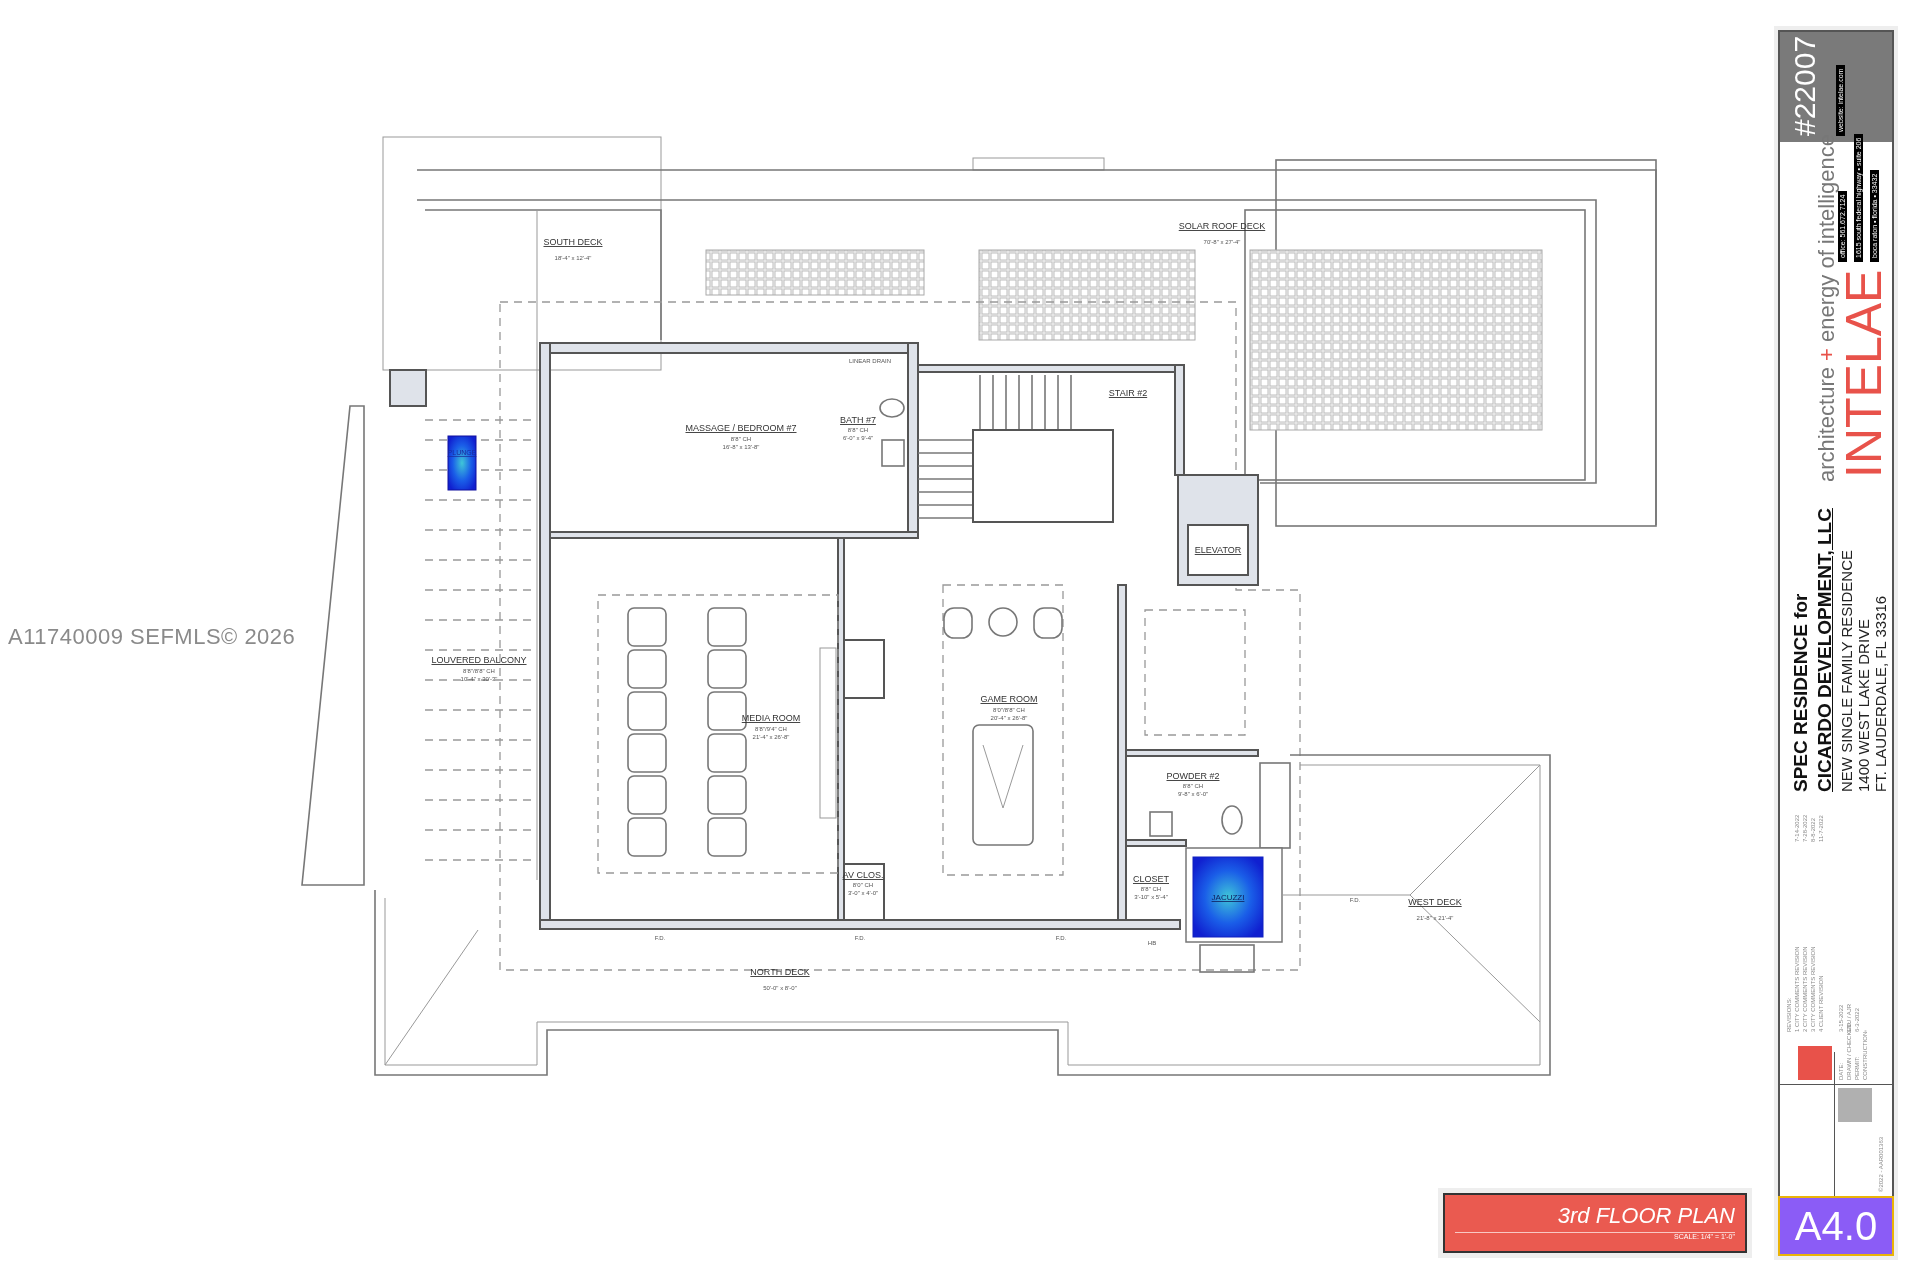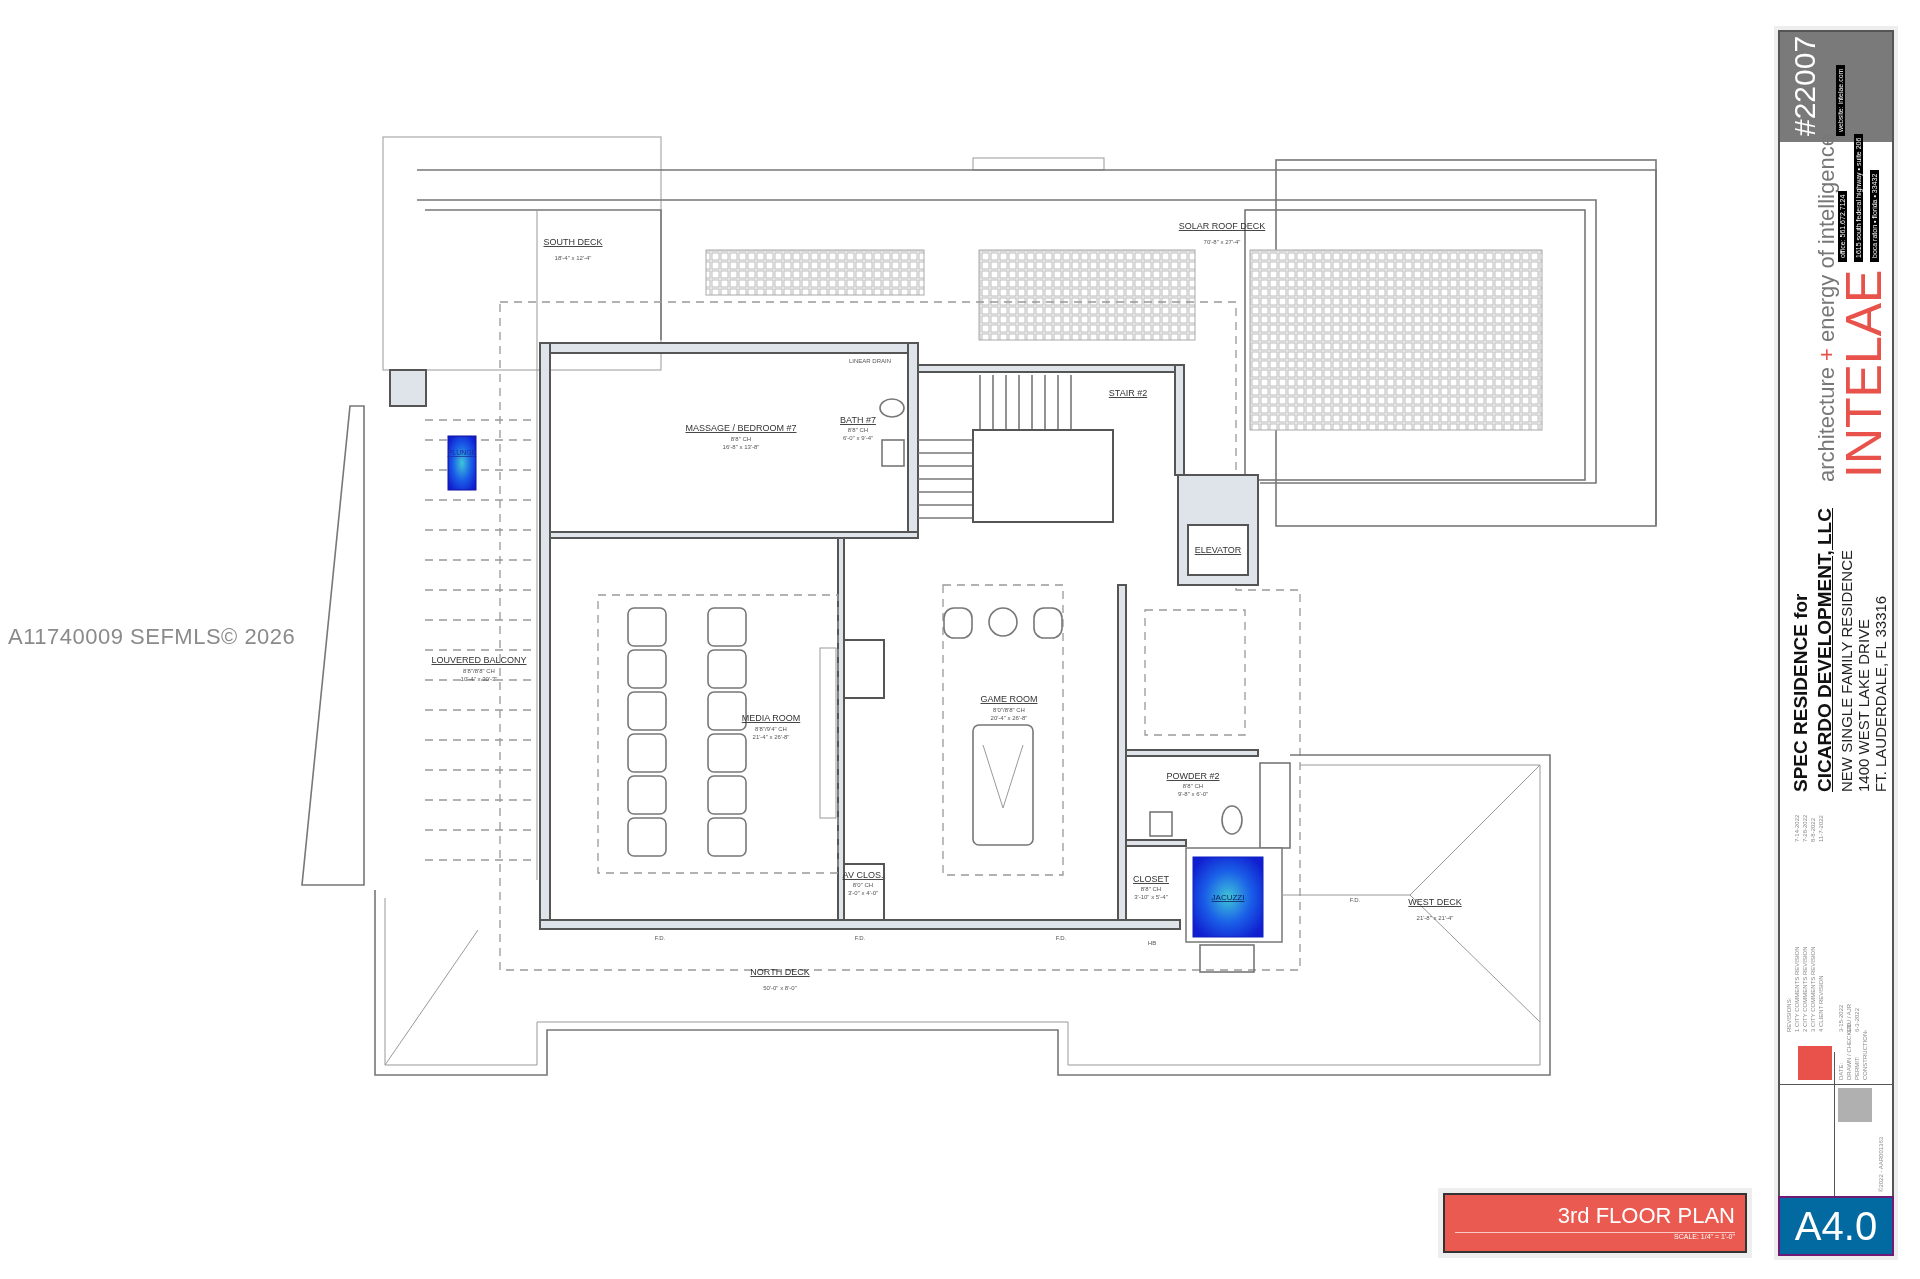--- a/index.html
+++ b/index.html
@@ -9,23 +9,23 @@
   .line{fill:none;stroke:#777;stroke-width:1.6;}
   .thin{fill:none;stroke:#999;stroke-width:1;}
   .dash{fill:none;stroke:#999;stroke-width:1.3;stroke-dasharray:8 6;}
   .solar{fill:url(#solarGrid);stroke:#aaa;stroke-width:1;}
   .lbl{font-family:"Liberation Sans",sans-serif;font-size:9px;fill:#333;text-anchor:middle;text-decoration:underline;}
   .dim{font-family:"Liberation Sans",sans-serif;font-size:6px;fill:#555;text-anchor:middle;}
   .watermark{position:absolute;left:8px;top:624px;font-size:22px;color:#8a8a8a;letter-spacing:0.5px;font-family:"Liberation Sans",sans-serif;}
   .tb{position:absolute;left:1778px;top:30px;width:112px;height:1222px;border:2px solid #555;background:#fff;box-shadow:0 0 0 4px #eee;}
   .tb-num{position:absolute;left:0;top:0;width:112px;height:110px;background:#7a7a7a;}
   .rot{position:absolute;transform-origin:0 0;transform:rotate(-90deg);white-space:nowrap;}
-  .sheet{position:absolute;left:1778px;top:1196px;width:112px;height:56px;background:#0369a1;border:2px solid #701a75;color:#fff;font-size:40px;text-align:center;line-height:56px;}
+  .sheet{position:absolute;left:1778px;top:1196px;width:112px;height:56px;background:#8b5cf6;border:2px solid #eab308;color:#fff;font-size:40px;text-align:center;line-height:56px;}
   .plan-title{position:absolute;left:1443px;top:1193px;width:300px;height:56px;background:#ea5a50;border:2px solid #333;box-shadow:0 0 0 5px #eee;}
-  .plan-title .t{position:absolute;right:10px;top:8px;color:#fff;font-size:22px;}
+  .plan-title .t{position:absolute;right:10px;top:8px;color:#fff;font-size:22px;font-style:italic;}
   .plan-title .s{position:absolute;right:10px;top:38px;color:#fff;font-size:7px;}
   .plan-title .u{position:absolute;left:10px;right:10px;top:37px;height:1px;background:#f8c8c4;}
 </style>
 </head>
 <body>
 
 <div class="watermark">A11740009  SEFMLS© 2026</div>
 
 <svg width="1920" height="1279" viewBox="0 0 1920 1279">
   <defs>

